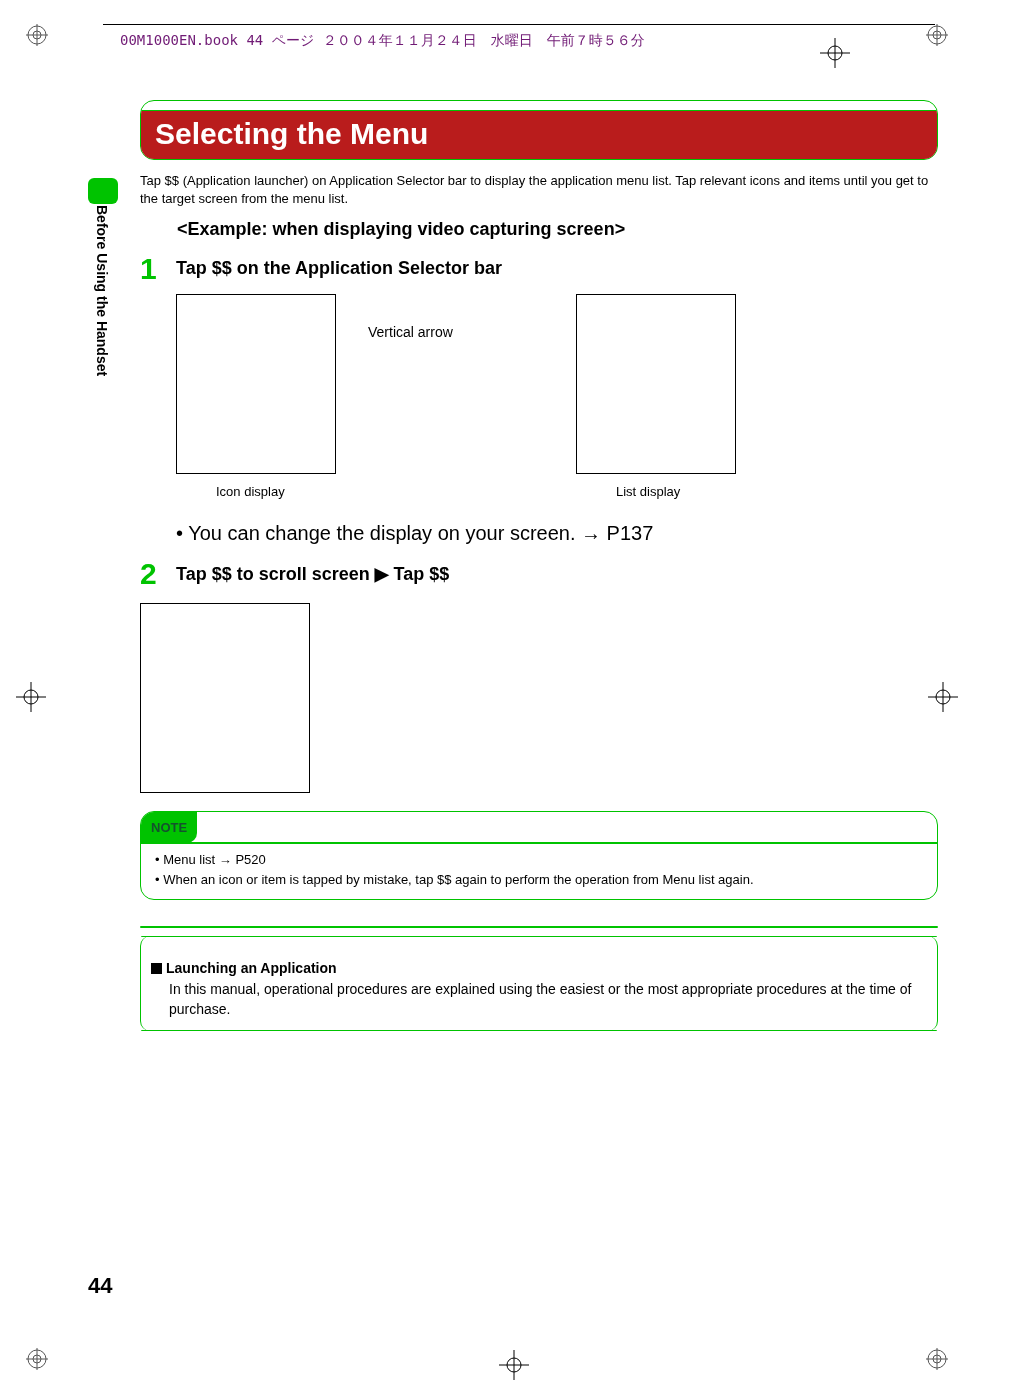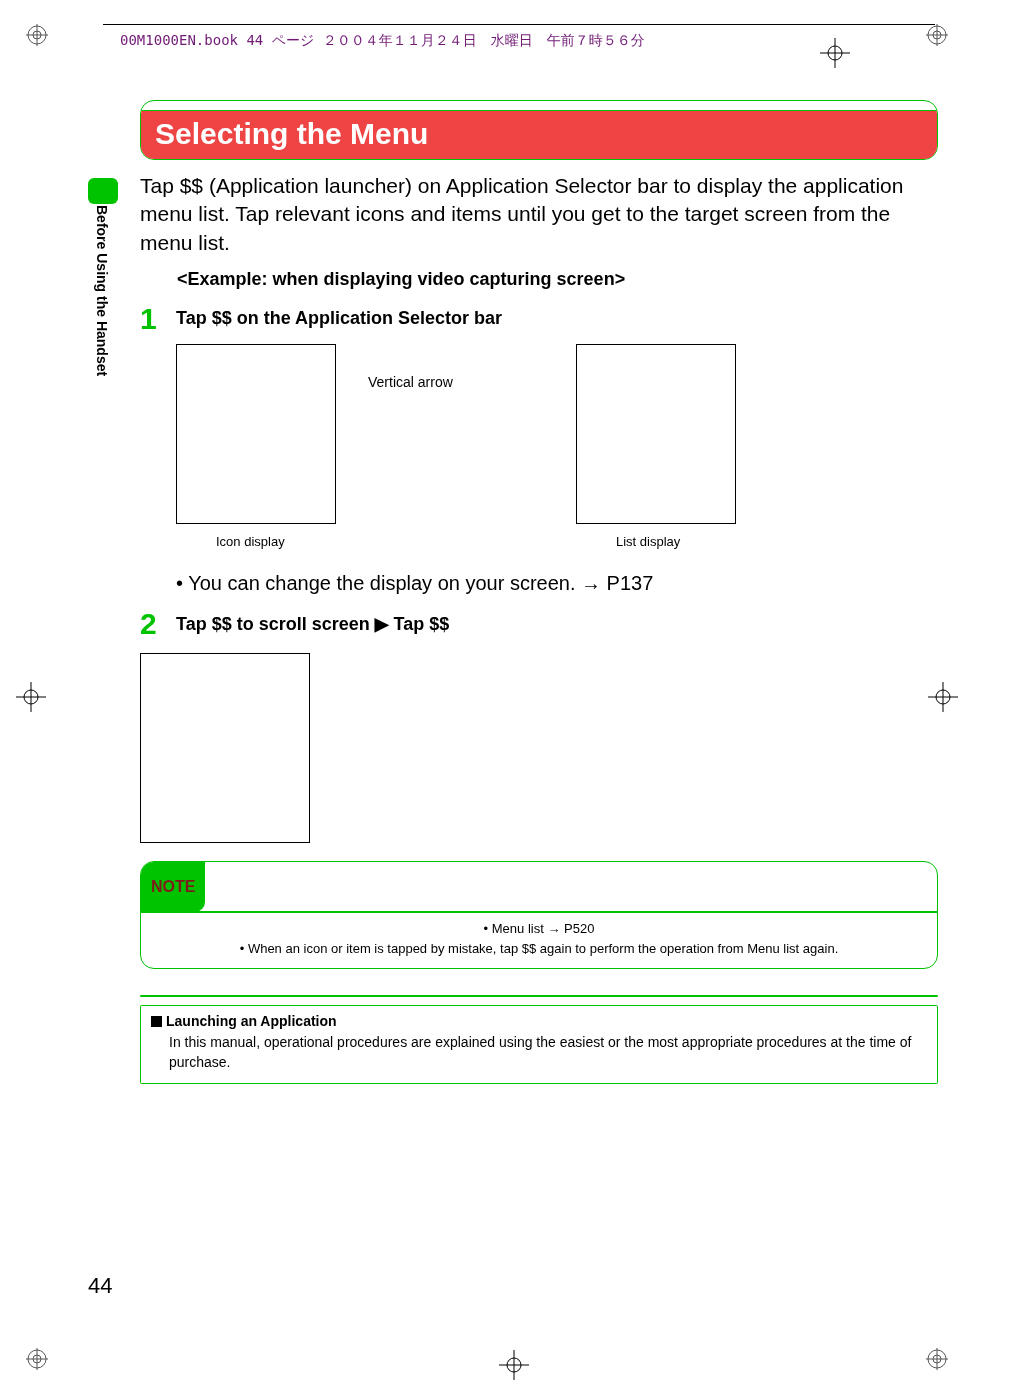--- a/index.html
+++ b/index.html
@@ -46,28 +46,28 @@
     margin-top: 0;
     border: 1px solid #00c300;
     border-radius: 14px;
     padding: 0;
     overflow: hidden;
   }
   .title-bar-top {
     height: 10px; border-bottom: 1px solid #00c300;
   }
   .title-bar-body {
-    background: #ef4444;
+    background: #b91c1c;
     padding: 6px 14px 8px 14px;
   }
   .title-bar-body h1 {
     color: #fff; font-size: 30px; font-weight: bold;
   }
 
-  .intro { margin-top: 12px; font-size: 21px; line-height: 1.35; }
+  .intro { margin-top: 12px; font-size: 13px; line-height: 1.35; }
   .example { margin-top: 12px; font-weight: bold; font-size: 18px; margin-left: 37px; }
 
   .step { margin-top: 14px; display: flex; align-items: flex-start; }
   .step-num {
     color: #00c300; font-weight: bold; font-size: 30px;
     font-family: Arial, sans-serif; width: 36px; line-height: 1;
     flex: 0 0 36px;
   }
   .step-title { font-weight: bold; font-size: 18px; padding-top: 4px; }
 
@@ -96,52 +96,52 @@
   }
 
   .note-box {
     margin-top: 18px;
     border: 1px solid #00c300;
     border-radius: 14px;
     overflow: hidden;
     font-size: 13px;
   }
   .note-head {
-    background: #00c300; color: #7f1d1d; font-weight: bold;
-    padding: 16px 10px; display: inline-block;
+    background: #00c300; color: #14532d; font-weight: bold;
+    padding: 8px 10px; display: inline-block;
     border-bottom-right-radius: 10px;
-    font-size: 16px;
+    font-size: 13px;
   }
   .note-hr { height: 2px; background: #00c300; margin-top:-1px; }
-  .note-body { padding: 6px 14px 10px 14px; line-height: 1.5; text-align: center; }
+  .note-body { padding: 6px 14px 10px 14px; line-height: 1.5; }
   .note-body div::before { content: "• "; }
 
   .thin-green { height: 2px; background: #00c300; margin-top: 26px; border-radius: 2px; }
 
   .launch-box {
     margin-top: 8px;
     border: 1px solid #00c300;
     border-top: none;
     border-bottom: none;
-    border-radius: 2px;
-    padding: 8px 10px 12px 10px;
+    border-radius: 10px;
+    padding: 24px 10px 12px 10px;
     position: relative;
   }
   .launch-box::before, .launch-box::after {
     content:""; position:absolute; left:0; right:0; height:1px; background:#00c300;
   }
   .launch-box::before { top:0; border-radius:10px 10px 0 0;}
   .launch-box::after { bottom:0; border-radius:0 0 10px 10px;}
   .launch-title { font-weight: bold; font-size: 14px; }
   .launch-title .sq { display:inline-block; width:11px; height:11px; background:#000; margin-right:4px; vertical-align:-1px;}
   .launch-body { margin-left: 18px; font-size: 14px; line-height: 1.4; margin-top:4px; }
 
   .page-num {
     position: absolute; left: 88px; bottom: 95px;
-    font-weight: normal; font-size: 22px; text-align: center;
+    font-weight: bold; font-size: 22px; text-align: center;
   }
 
   
   .crop { position:absolute; width:22px; height:22px; }
   .crop svg { width:22px; height:22px; }
   .cross { position:absolute; width:30px; height:30px; }
 </style>
 </head>
 <body>
 

